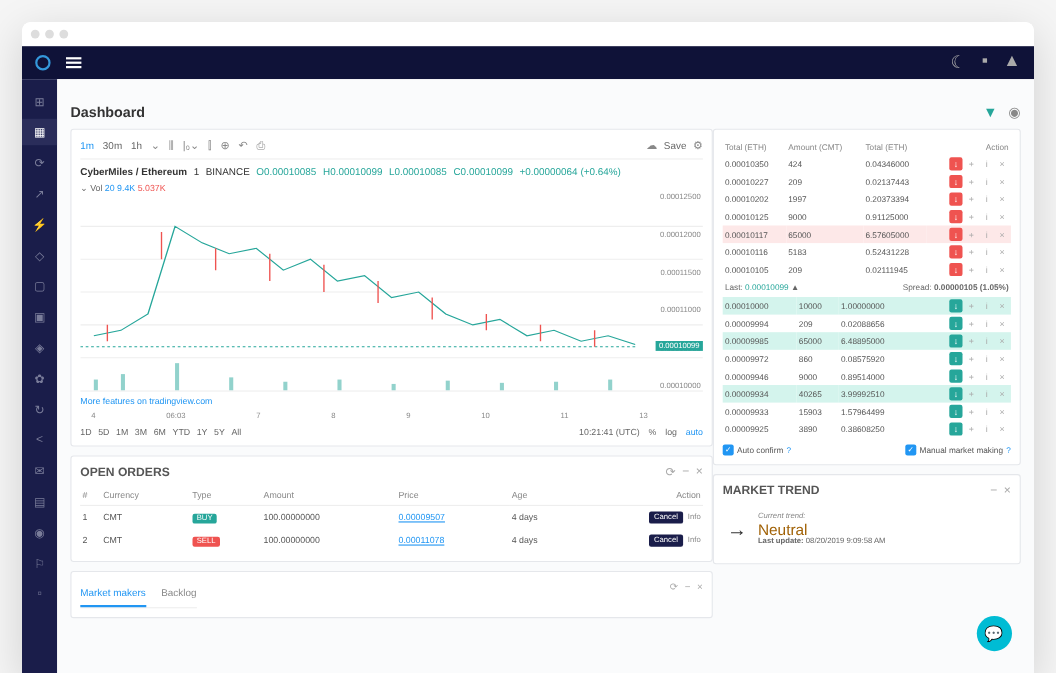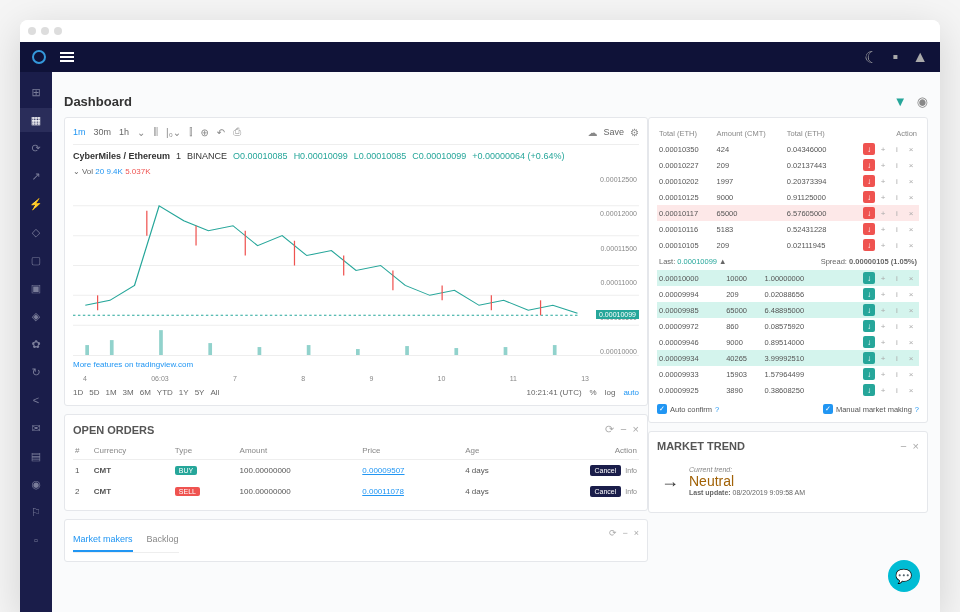--- a/index.html
+++ b/index.html
@@ -38,21 +38,21 @@
 .pricescale{position:absolute;right:0;top:0;height:100%;width:50px;font-size:7px;color:#888;display:flex;flex-direction:column;justify-content:space-between;text-align:right;padding-right:2px}
 .pricebadge{position:absolute;right:0;background:#26a69a;color:#fff;font-size:7px;padding:1px 3px}
 .chart-footer{display:flex;justify-content:space-between;font-size:8px;color:#666;padding-top:4px}
 .timeframes{display:flex;gap:6px}
 .morelink{font-size:8px;color:#2196f3;padding:4px 0}
 .panelhead{display:flex;justify-content:space-between;align-items:center;font-size:11px;font-weight:600;color:#555;padding-bottom:6px}
 .panelctrl{display:flex;gap:6px;color:#aaa;font-weight:normal;cursor:pointer}
 .ordertable{width:100%;font-size:8px;border-collapse:collapse}
 .ordertable th{text-align:left;color:#888;font-weight:normal;padding:4px 2px;border-bottom:1px solid #eee}
 .ordertable td{padding:5px 2px;color:#555}
-.curr{color:#2196f3;font-weight:700}
+.curr{color:#2196f3;font-weight:400}
 .badge-buy{background:#26a69a;color:#fff;font-size:7px;padding:1px 4px;border-radius:2px}
 .badge-sell{background:#ef5350;color:#fff;font-size:7px;padding:1px 4px;border-radius:2px}
 .pricelink{color:#2196f3;text-decoration:underline}
 .btn-cancel{background:#1a1d4a;color:#fff;font-size:7px;padding:2px 5px;border:none;border-radius:2px;cursor:pointer}
 .infolink{color:#888;font-size:7px;margin-left:4px;cursor:pointer}
 .tabs{display:flex;gap:14px;font-size:9px;border-bottom:1px solid #eee}
 .tab{padding:6px 0;color:#888;cursor:pointer}
 .tab.active{color:#2196f3;border-bottom:2px solid #2196f3}
 .booktable{width:100%;font-size:7.5px;border-collapse:collapse}
 .booktable th{text-align:left;color:#888;font-weight:normal;padding:3px 2px}

